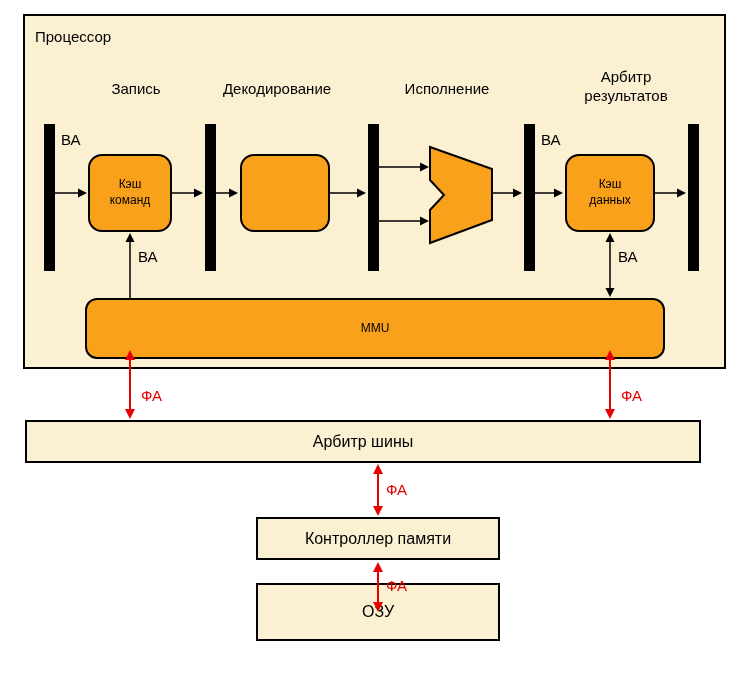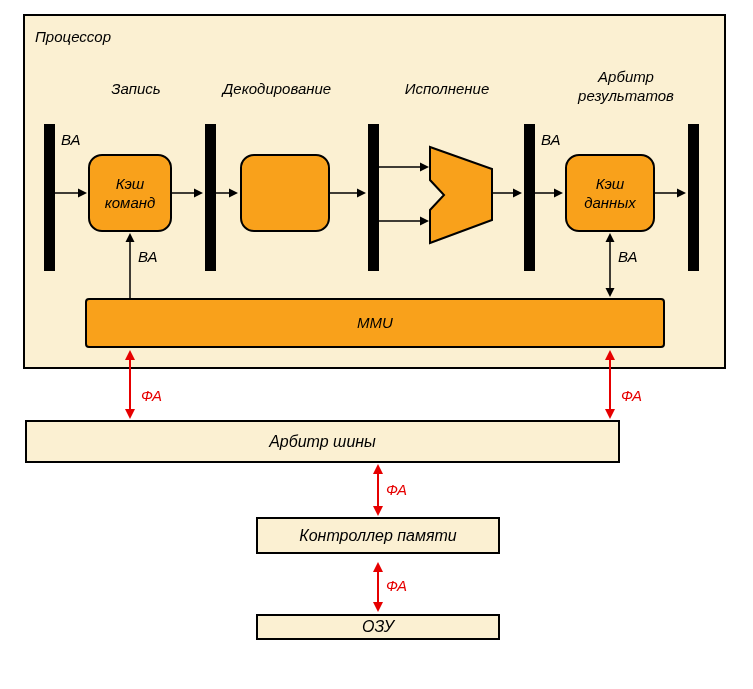--- a/index.html
+++ b/index.html
@@ -8,35 +8,35 @@
     font-family:"Liberation Sans", sans-serif;
     color:#000;
   }
   .canvas {
     position:relative;
     width:753px;
     height:689px;
     background:#ffffff;
     overflow:hidden;
   }
-  .canvas > div { position:absolute;font-style:italic; }
+  .canvas > div { position:absolute; }
   .panel {
     background:var(--panel-fill,#FBF0D2);
     border:2px solid var(--outline,#000000);
   }
   .ctext {
     display:flex; align-items:center; justify-content:center;
     font-size:16px; text-align:center;
   }
   .block {
     background:var(--block-fill,#F9A11B);
     border:2px solid var(--outline,#000000);
     display:flex; align-items:center; justify-content:center;
     text-align:center;
-    font-size:15px; line-height:1.3;
+    font-size:12px; line-height:1.3;
     white-space:pre-line;
     z-index:2;
   }
   .bar { background:var(--outline,#000000); z-index:2; }
   .label {
     font-size:15px;
     line-height:1.25;
     white-space:pre-line;
     z-index:4;
   }
@@ -66,25 +66,25 @@
   <div class="bar" style="left:205px; top:124px; width:11px; height:147px;"></div>
   <div class="bar" style="left:368px; top:124px; width:11px; height:147px;"></div>
   <div class="bar" style="left:524px; top:124px; width:11px; height:147px;"></div>
   <div class="bar" style="left:688px; top:124px; width:11px; height:147px;"></div>
 
   <div class="block" style="left:88px; top:154px; width:84px; height:78px; border-radius:14px;">Кэш
 команд</div>
   <div class="block" style="left:240px; top:154px; width:90px; height:78px; border-radius:14px;"></div>
   <div class="block" style="left:565px; top:154px; width:90px; height:78px; border-radius:14px;">Кэш
 данных</div>
-  <div class="block" style="left:85px; top:298px; width:580px; height:50px; border-radius:4px; font-size:15px;">MMU</div>
+  <div class="block" style="left:85px; top:298px; width:580px; height:61px; border-radius:12px; font-size:12px;">MMU</div>
 
-  <div class="panel ctext" style="left:25px; top:420px; width:595px; height:43px;">Арбитр шины</div>
-  <div class="panel ctext" style="left:256px; top:517px; width:244px; height:37px;">Контроллер памяти</div>
-  <div class="panel ctext" style="left:256px; top:614px; width:244px; height:26px;">ОЗУ</div>
+  <div class="panel ctext" style="left:25px; top:420px; width:676px; height:43px;">Арбитр шины</div>
+  <div class="panel ctext" style="left:256px; top:517px; width:244px; height:43px;">Контроллер памяти</div>
+  <div class="panel ctext" style="left:256px; top:583px; width:244px; height:58px;">ОЗУ</div>
 
   <svg class="overlay" width="753" height="689" viewBox="0 0 753 689" aria-hidden="true">
 
     <polygon points="430,147 492,169 492,220 430,243 430,210 444,195 430,180" style="fill:var(--block-fill,#F9A11B)" stroke="#000" stroke-width="2"></polygon>
 
     <g stroke="#000" fill="#000" stroke-width="1.5">
 
       <line x1="55" y1="193" x2="79" y2="193"></line>
         <polygon stroke="none" points="87,193 78,188.5 78,197.5"></polygon>
       <line x1="172" y1="193" x2="195" y2="193"></line>

